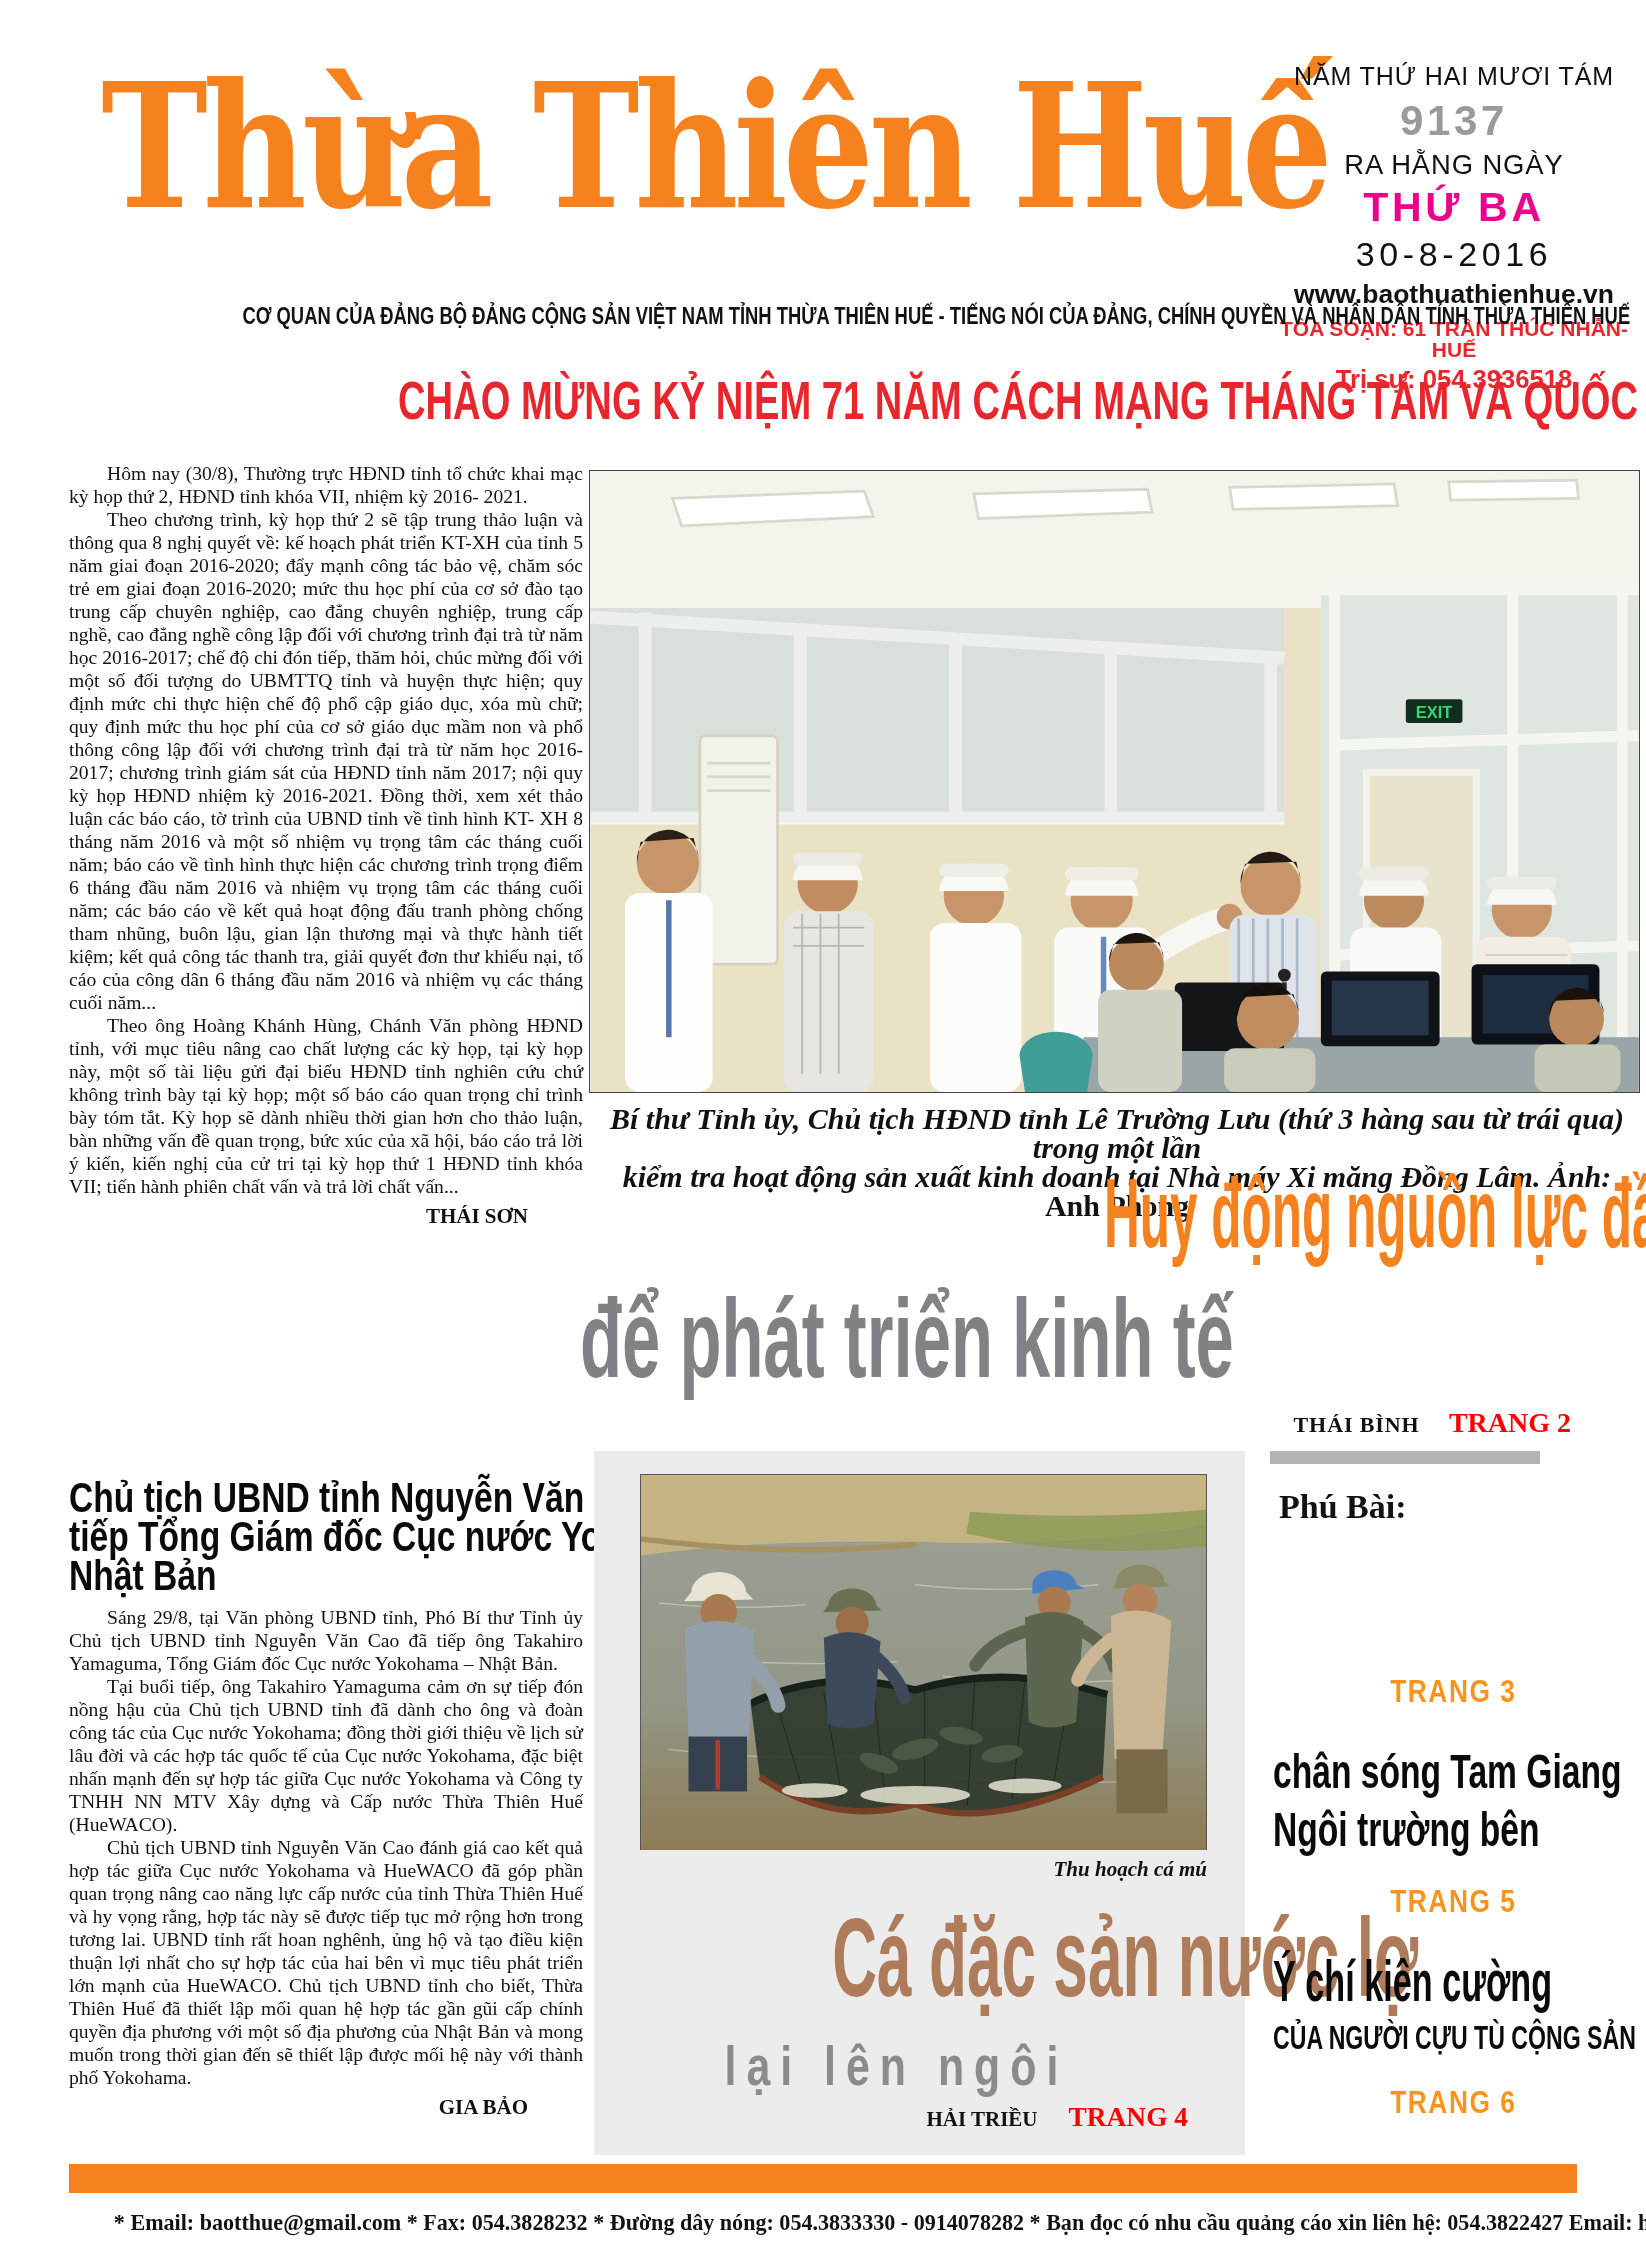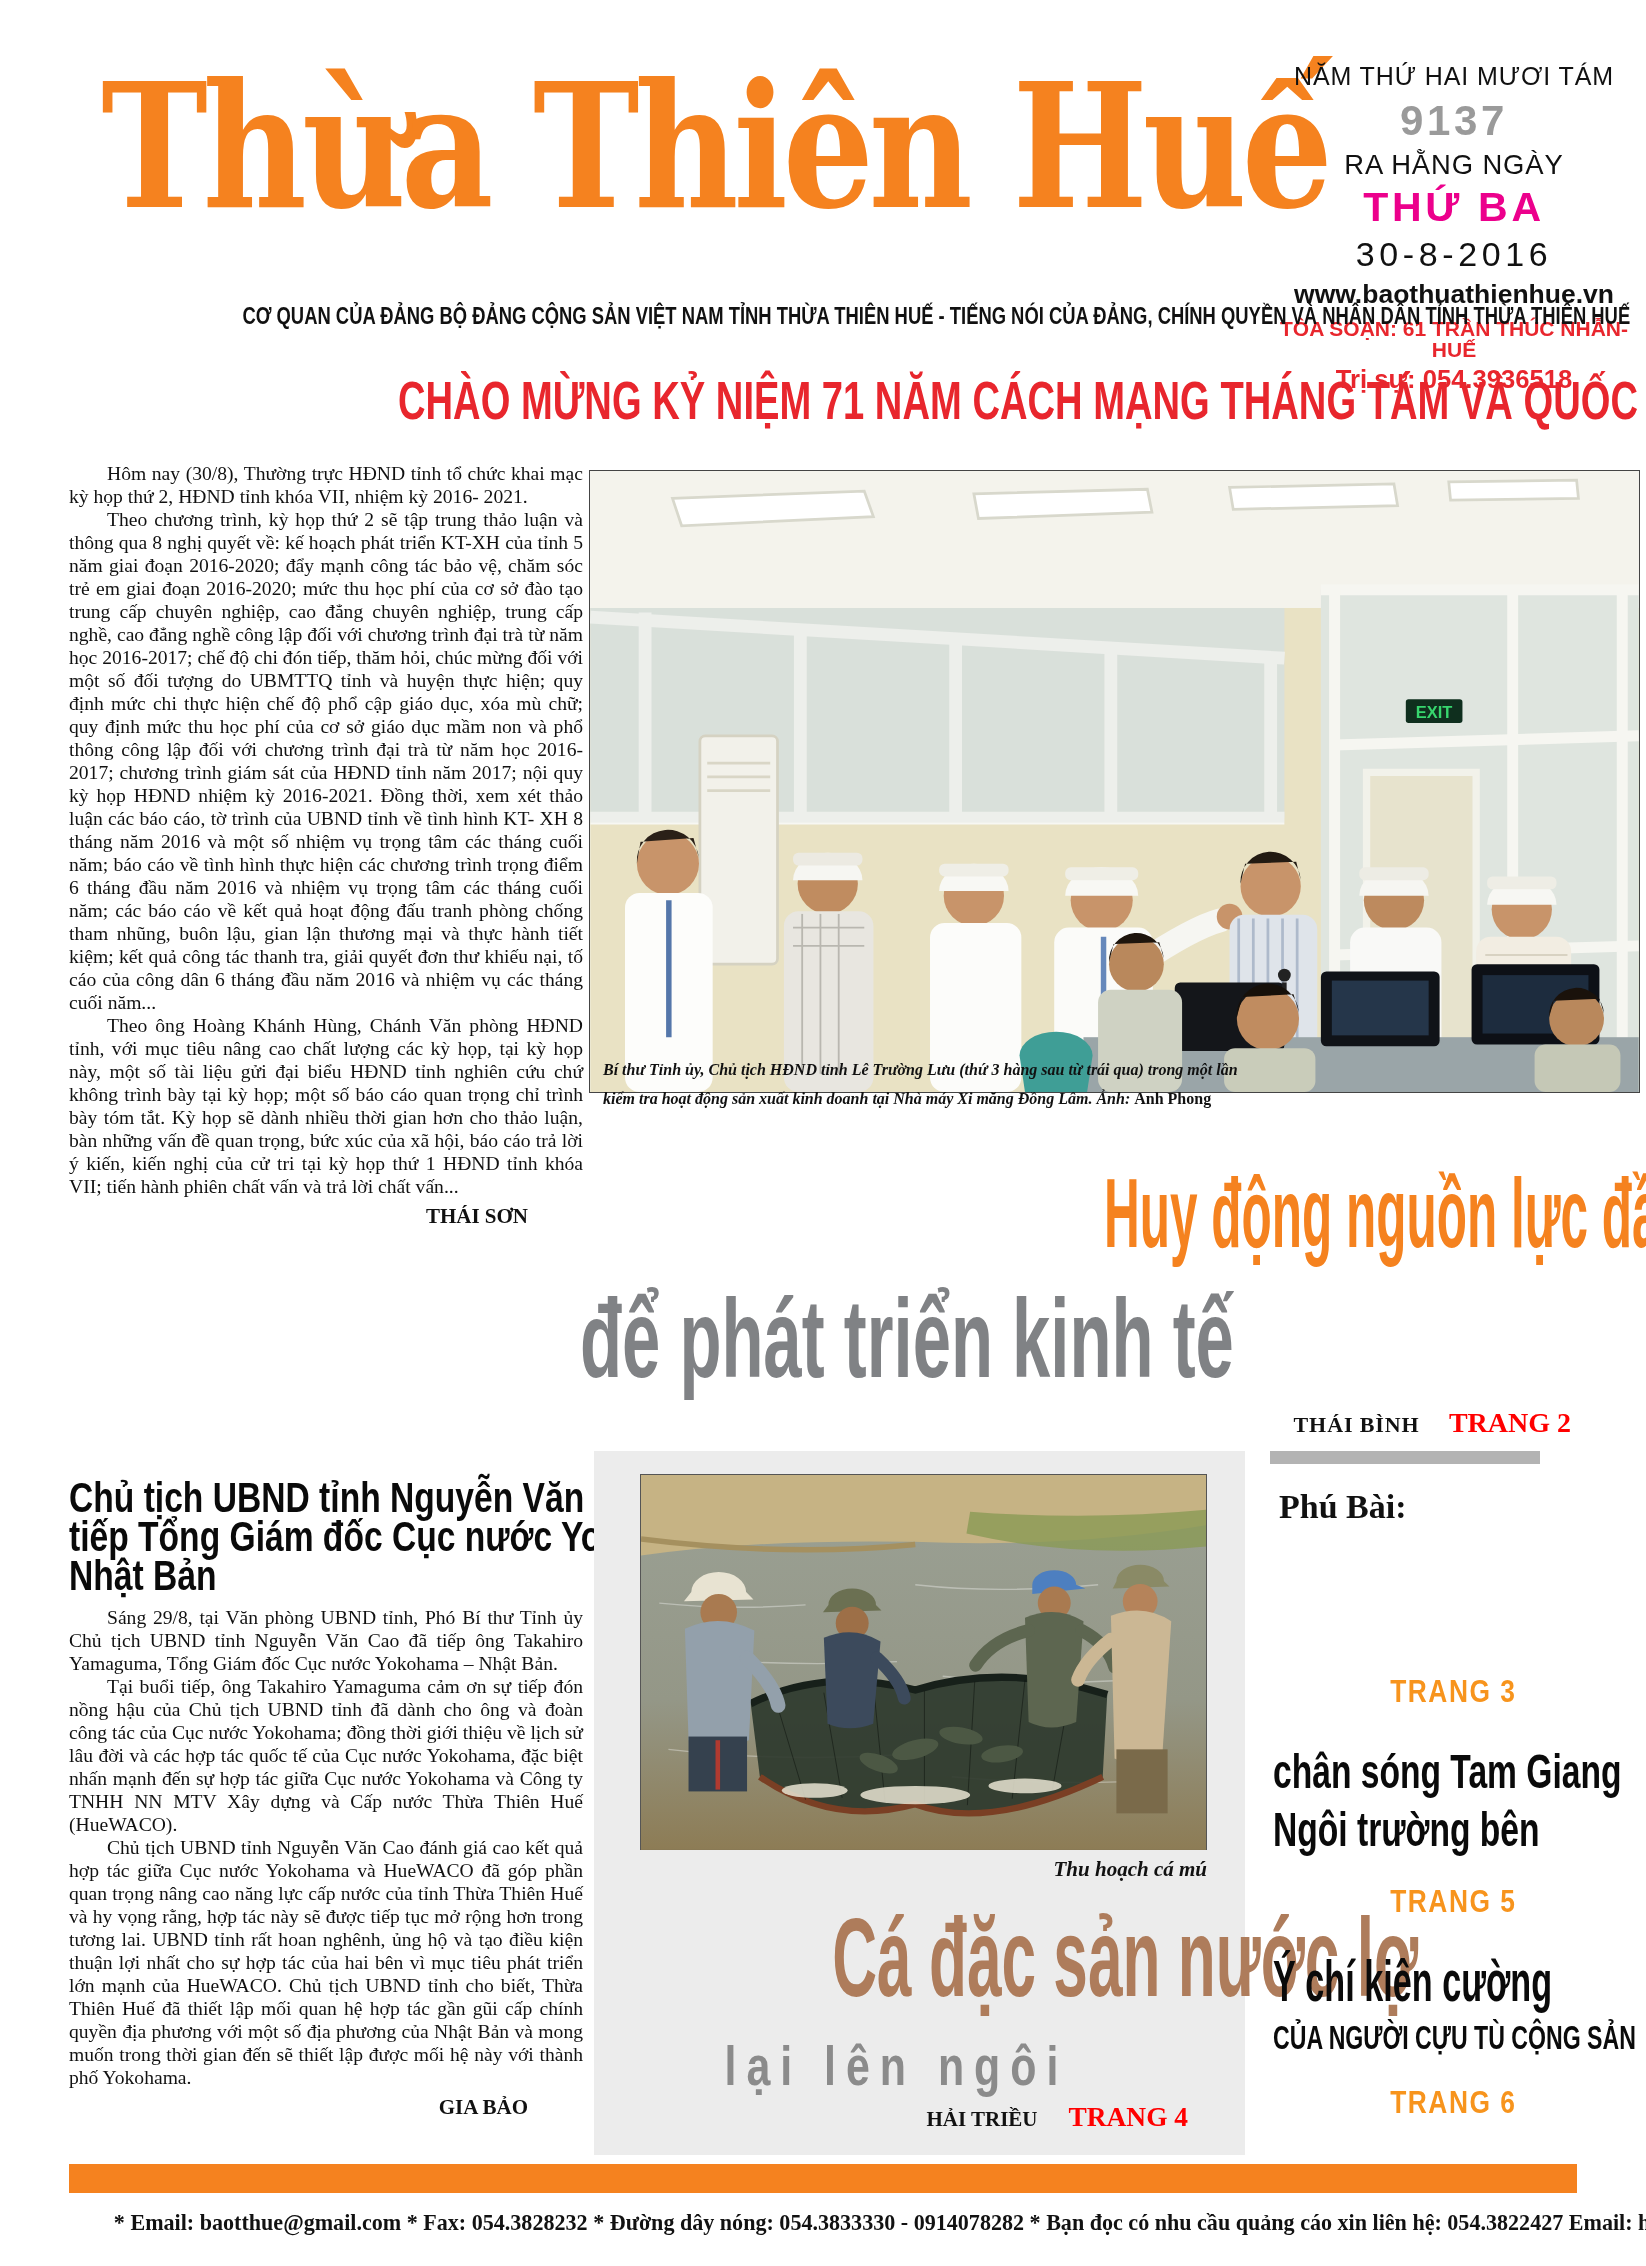--- a/index.html
+++ b/index.html
@@ -34,21 +34,21 @@
   
   .leftcol{left:69px;width:514px;}
   .art-title{font-weight:bold;font-size:42px;line-height:39px;color:#0a0a0a;}
   .art-title .cx{transform:scaleX(.8);transform-origin:left center;}
   .art-body{margin-top:11px;font-size:19.6px;line-height:23px;text-align:justify;}
   .art-body p{margin:0;text-indent:38px;}
   .art-byline{text-align:right;font-weight:bold;font-size:21px;margin-top:5.5px;padding-right:55px;}
 
   
   .main-photo{left:589px;top:470px;width:1051px;height:623px;border:0.9px solid #444;box-sizing:border-box;}
-  .photo-caption{left:603px;top:1055px;width:1028px;text-align:left;font-style:italic;font-weight:bold;font-size:16px;line-height:29px;}
+  .photo-caption{left:603px;top:1104px;width:1028px;text-align:center;font-style:italic;font-weight:bold;font-size:30px;line-height:29px;}
   .photo-caption .credit{font-style:normal;}
 
   
   .lead1{left:576px;top:1144px;width:1014px;text-align:center;color:#F5821F;font-weight:bold;font-size:99px;line-height:137px;}
   .lead1 .cx{transform:scaleX(.5);transform-origin:center;}
   .lead2{left:580px;top:1275px;width:1014px;text-align:left;color:#808285;font-weight:bold;font-size:111px;line-height:128px;}
   .lead2 .cx{transform:scaleX(.62);transform-origin:left center;}
   .lead-by{left:1142px;top:1407px;width:429px;text-align:right;}
   .lead-by .by{font-weight:bold;font-size:22px;letter-spacing:0.9px;}
   .lead-by .pg{font-weight:bold;font-size:28px;color:#FF0000;margin-left:25.6px;}

